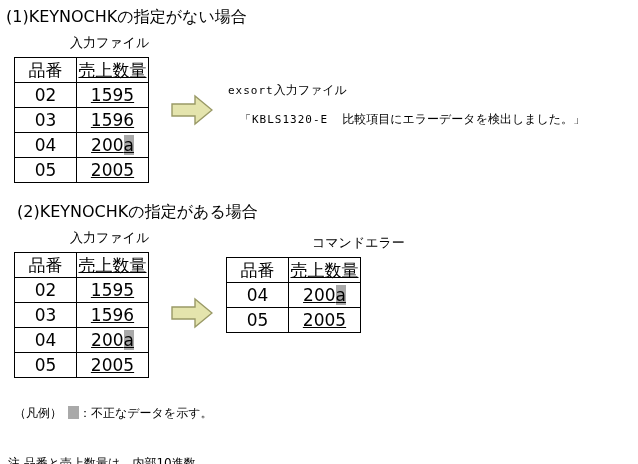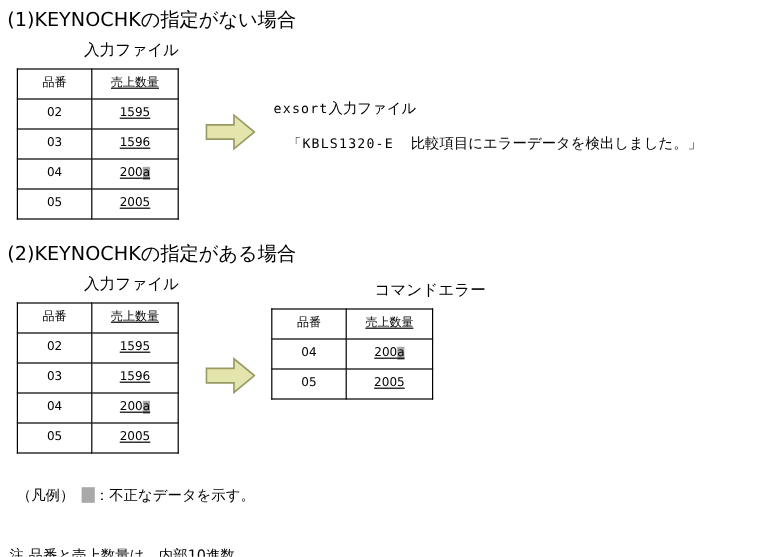--- a/index.html
+++ b/index.html
@@ -34,21 +34,21 @@
 
   table.data-table {
     border-collapse: collapse;
     table-layout: fixed;
     background: #ffffff;
   }
   table.data-table td {
     border: 1px solid #000000;
     text-align: center;
     vertical-align: middle;
-    font-size: 10px;
+    font-size: 17px;
     line-height: 14px;
     padding: 0;
     height: 24px;
     font-family: "DejaVu Sans", "Liberation Sans", sans-serif;
   }
   table.data-table td.col-code { width: 61px; }
   table.data-table td.col-qty  { width: 71px; text-decoration: underline; }
 
   .bad-char {
     background: #a9a9a9;
@@ -124,21 +124,21 @@
 </div>
 
 <div class="abs msg-line" style="left:228px; top:83px;">
   <span class="msg-mono">exsort</span><span>入力ファイル</span>
 </div>
 
 <div class="abs msg-line" style="left:240px; top:112px;">
   <span class="msg-mono">「KBLS1320-E</span><span class="msg-gap"></span><span>比較項目にエラーデータを検出しました。」</span>
 </div>
 
-<div class="abs section-heading" style="left:6px; top:205px;">(2)KEYNOCHKの指定がある場合</div>
+<div class="abs section-heading" style="left:17px; top:205px;">(2)KEYNOCHKの指定がある場合</div>
 
 <div class="abs file-label" style="left:34px; top:231px;">入力ファイル</div>
 
 <div class="abs" style="left:14px; top:252px;">
   <table class="data-table">
     <tbody>
       <tr>
         <td class="col-code">品番</td>
         <td class="col-qty">売上数量</td>
       </tr>

